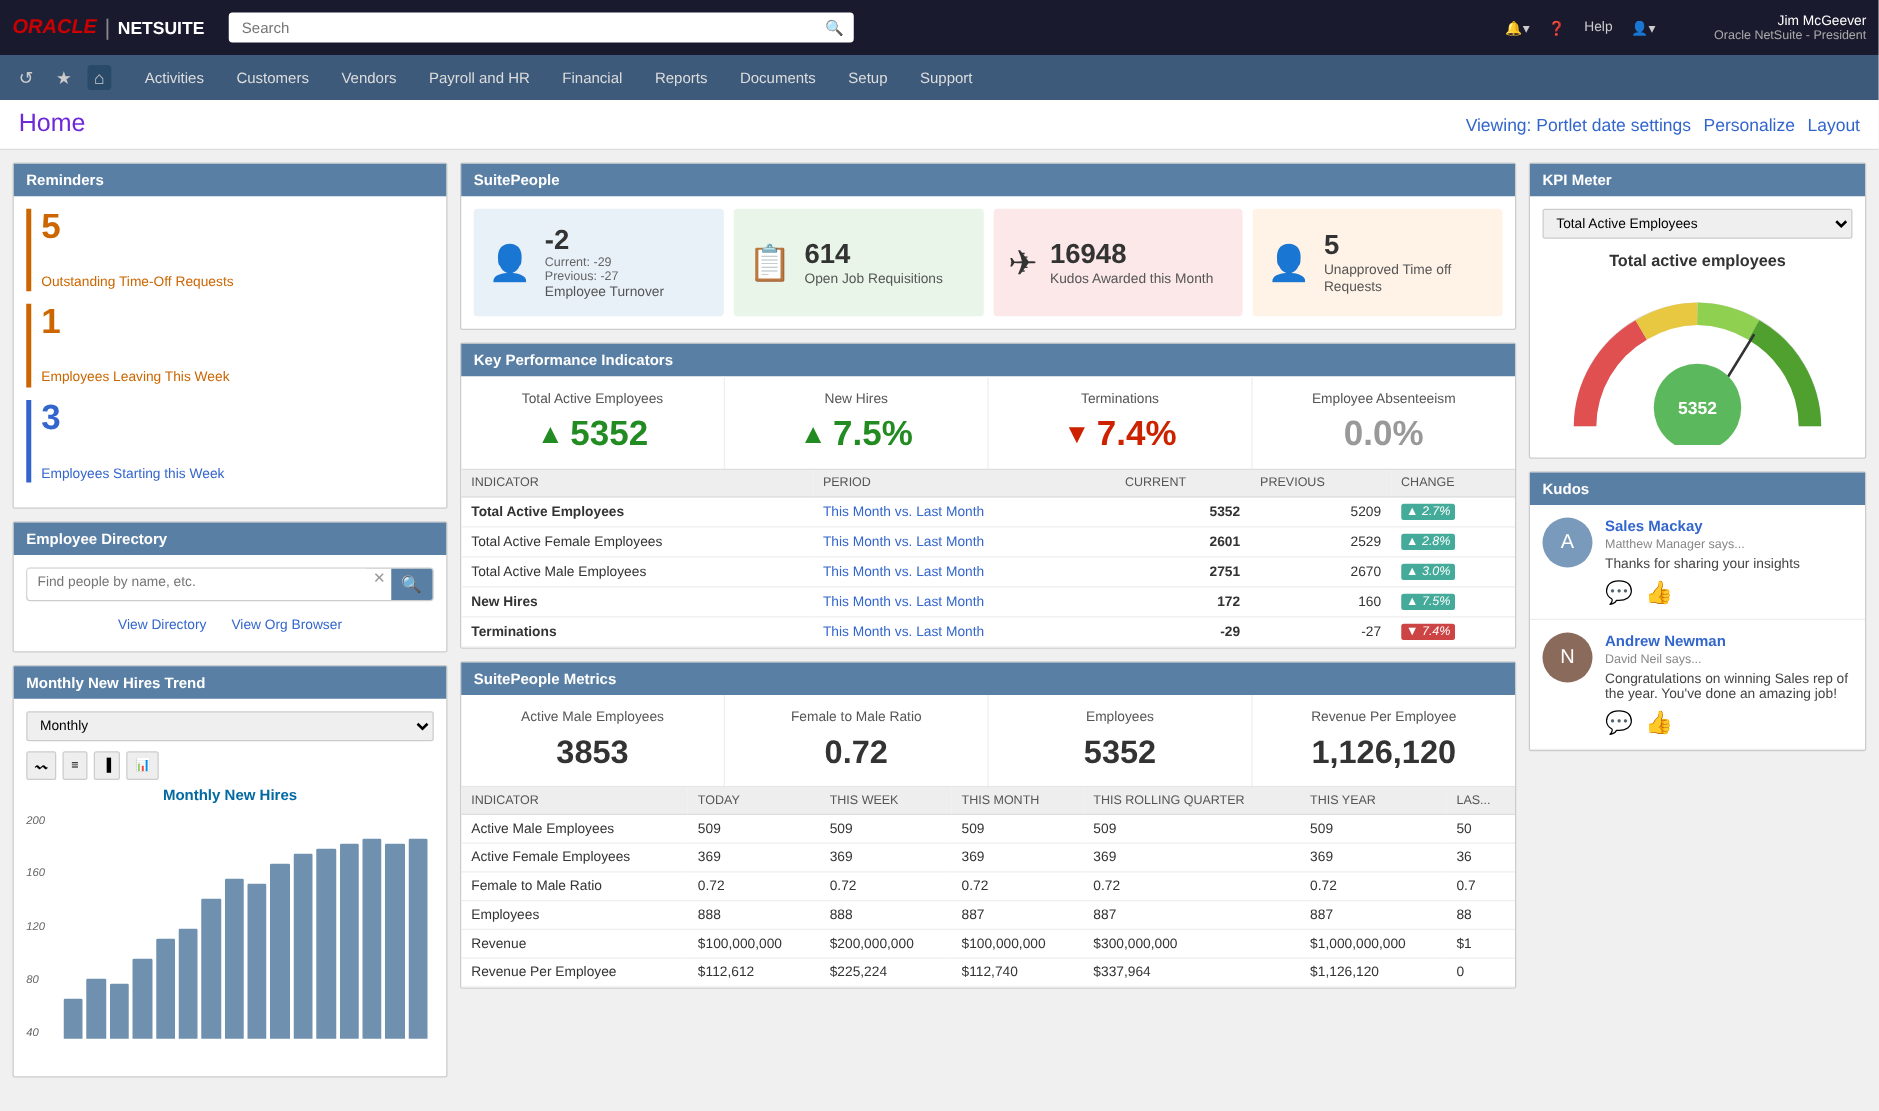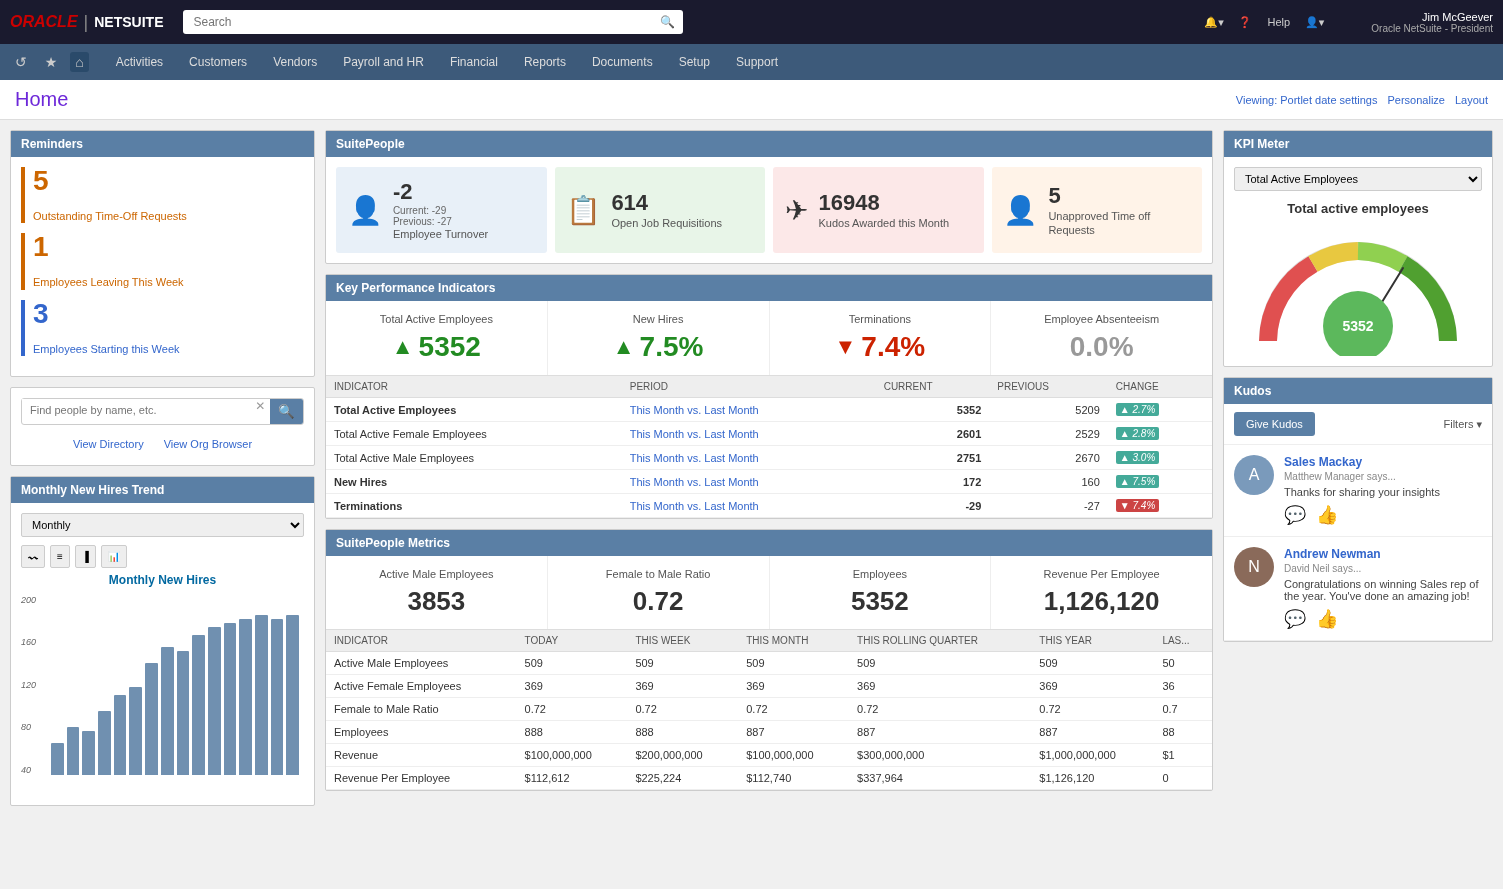--- a/index.html
+++ b/index.html
@@ -23,41 +23,41 @@
     .nav-bar { background: #3d5a7a; display: flex; align-items: center; padding: 0 10px; height: 36px; }
     .nav-icons { display: flex; align-items: center; gap: 8px; margin-right: 15px; }
     .nav-icon { color: #ccc; cursor: pointer; font-size: 14px; padding: 2px 5px; }
     .nav-icon.home { background: #2a4a6a; border-radius: 3px; }
     .nav-items { display: flex; gap: 2px; }
     .nav-item { color: #ddd; padding: 8px 12px; cursor: pointer; font-size: 12px; text-decoration: none; }
 
     
     .page-header { background: white; padding: 8px 15px; display: flex; align-items: center; border-bottom: 1px solid #ddd; }
     .page-title { font-size: 20px; font-weight: normal; color: #6d28d9; flex: 1; }
-    .page-actions { display: flex; gap: 10px; align-items: center; font-size: 11px; color: #3366cc; cursor: pointer; }
+    .page-actions { display: flex; gap: 10px; align-items: center; font-size: 14px; color: #3366cc; cursor: pointer; }
     .page-actions span { display: flex; align-items: center; gap: 3px; }
 
     
     .main-layout { display: flex; gap: 0; padding: 10px; gap: 10px; }
-    .left-col { width: 305px; flex-shrink: 0; display: flex; flex-direction: column; gap: 10px; }
+    .left-col { width: 348px; flex-shrink: 0; display: flex; flex-direction: column; gap: 10px; }
     .center-col { flex: 1; display: flex; flex-direction: column; gap: 10px; }
     .right-col { width: 270px; flex-shrink: 0; display: flex; flex-direction: column; gap: 10px; }
 
     
     .portlet { background: white; border: 1px solid #ccc; border-radius: 2px; }
     .portlet-header { background: #5a7fa5; color: white; padding: 6px 10px; font-size: 12px; font-weight: bold; display: flex; align-items: center; justify-content: space-between; }
     .portlet-body { padding: 10px; }
 
     
     .reminder-item { display: flex; gap: 8px; margin-bottom: 10px; align-items: flex-start; }
     .reminder-num { font-size: 28px; font-weight: bold; color: #cc6600; line-height: 1; }
     .reminder-num.blue { color: #3366cc; }
     .reminder-bar { width: 4px; background: #cc6600; align-self: stretch; flex-shrink: 0; min-height: 30px; }
     .reminder-bar.blue { background: #3366cc; }
-    .reminder-text { font-size: 11px; color: #cc6600; line-height: 1.3; margin-top: 14px; }
+    .reminder-text { font-size: 11px; color: #cc6600; line-height: 1.3; margin-top: 24px; }
     .reminder-text.blue { color: #3366cc; }
 
     
     .emp-search { display: flex; align-items: flex-start; border: 1px solid #ccc; border-radius: 3px; margin-bottom: 8px; }
     .emp-search input { flex: 1; border: none; padding: 5px 8px; font-size: 11px; outline: none; color: #999; }
     .emp-search-clear { color: #999; padding: 0 5px; cursor: pointer; }
     .emp-search-btn { background: #5a7fa5; color: white; border: none; padding: 5px 8px; cursor: pointer; border-radius: 0 2px 2px 0; }
     .emp-links { display: flex; gap: 20px; justify-content: center; padding: 5px 0; }
     .emp-links a { color: #3366cc; font-size: 11px; text-decoration: none; }
 
@@ -218,20 +218,23 @@
           <div class="reminder-bar blue"></div>
           <div>
             <div class="reminder-num blue">3</div>
             <div class="reminder-text blue">Employees Starting this Week</div>
           </div>
         </div>
       </div>
     </div>
 
     <div class="portlet">
+      <div class="portlet-header">
+        <span>Employee Directory</span>
+      </div>
       <div class="portlet-body">
         <div class="emp-search">
           <input type="text" placeholder="Find people by name, etc." style="">
           <span class="emp-search-clear">✕</span>
           <button class="emp-search-btn">🔍</button>
         </div>
         <div class="emp-links">
           <a>View Directory</a>
           <a>View Org Browser</a>
         </div>
@@ -539,27 +542,20 @@
             <text x="110" y="105" text-anchor="middle" fill="white" font-size="14" font-weight="bold">5352</text>
           </svg>
         </div>
       </div>
     </div>
 
     <div class="portlet">
       <div class="portlet-header">
         <span>Kudos</span>
       </div>
-      <div class="kudos-header">
-        <button class="give-kudos-btn">Give Kudos</button>
-        <span class="filters-btn">
-          <span>Filters</span>
-          <span>▾</span>
-        </span>
-      </div>
       <div class="kudos-item">
         <div class="kudos-avatar" style="background:#7a9abb;">A</div>
         <div class="kudos-content">
           <div class="kudos-name">Sales Mackay</div>
           <div class="kudos-from">Matthew Manager says...</div>
           <div class="kudos-msg">Thanks for sharing your insights</div>
           <div class="kudos-actions">
             <span class="kudos-action">💬</span>
             <span class="kudos-like">👍</span>
           </div>

